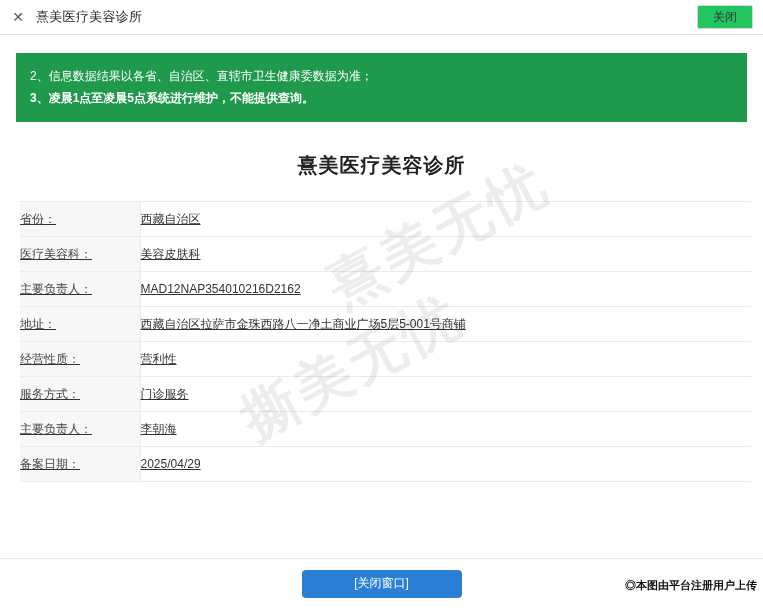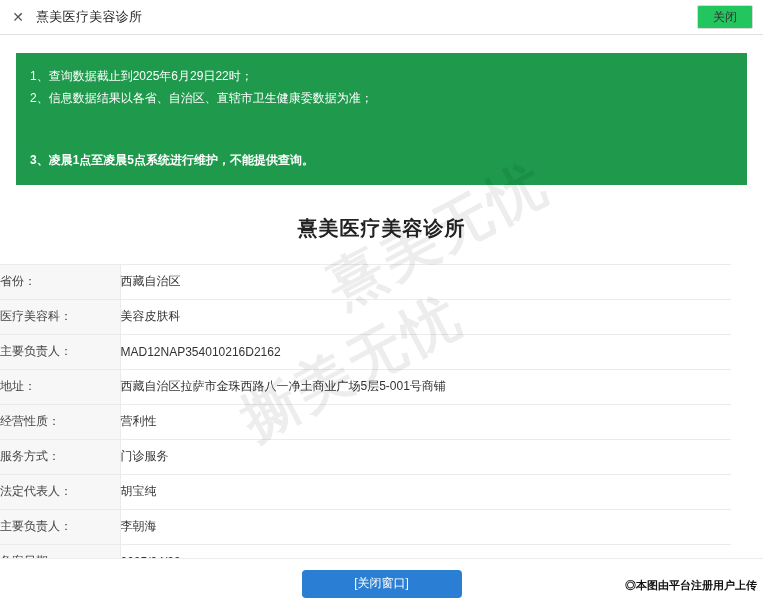--- a/index.html
+++ b/index.html
@@ -66,38 +66,39 @@
   
   .notice {
     margin: 18px 16px 0 16px;
     background: #1f9a4d;
     color: #ffffff;
     padding: 12px 14px 13px 14px;
     line-height: 1.85;
     font-size: 12px;
   }
   .notice div { white-space: nowrap; }
-  .notice .strong { font-weight: bold; margin-top: 40px; }
+  .notice .strong { font-weight: bold; }
 
   
   .doc-title {
     text-align: center;
     font-size: 20px;
     font-weight: bold;
     color: #222;
     margin: 30px 0 22px 0;
     letter-spacing: 1px;
   }
 
   
   .info-table {
     width: 731px;
-    margin: 0 0;
+    margin: 0 20px;
     border-collapse: collapse;
     table-layout: fixed;
+    text-decoration: underline;
   }
   .info-table tr { height: 35px; }
   .info-table td {
     border-bottom: 1px solid #ebebeb;
     font-size: 12px;
     vertical-align: middle;
     padding: 0;
   }
   .info-table tr:first-child td { border-top: 1px solid #ebebeb; }
   .cell-label {
@@ -176,21 +177,20 @@
 <body>
 
 <div class="titlebar">
   <span class="close-x">✕</span>
   <span class="titlebar-title">熹美医疗美容诊所</span>
   <span class="titlebar-spacer"></span>
   <button class="close-btn">关闭</button>
 </div>
 
 <div class="notice">
-  <div>1、查询数据截止到2025年6月29日22时；</div>
   <div>2、信息数据结果以各省、自治区、直辖市卫生健康委数据为准；</div>
   <div class="strong">3、凌晨1点至凌晨5点系统进行维护，不能提供查询。</div>
 </div>
 
 <div class="doc-title">熹美医疗美容诊所</div>
 
 <table class="info-table">
   <tbody>
     <tr>
       <td class="cell-label">省份：</td>
@@ -208,24 +208,20 @@
       <td class="cell-label">地址：</td>
       <td class="cell-value"><span>西藏自治区拉萨市金珠西路八一净土商业广场5层5-001号商铺</span></td>
     </tr>
     <tr>
       <td class="cell-label">经营性质：</td>
       <td class="cell-value"><span>营利性</span></td>
     </tr>
     <tr>
       <td class="cell-label">服务方式：</td>
       <td class="cell-value"><span>门诊服务</span></td>
-    </tr>
-    <tr>
-      <td class="cell-label">法定代表人：</td>
-      <td class="cell-value"><span>胡宝纯</span></td>
     </tr>
     <tr>
       <td class="cell-label">主要负责人：</td>
       <td class="cell-value"><span>李朝海</span></td>
     </tr>
     <tr>
       <td class="cell-label">备案日期：</td>
       <td class="cell-value"><span>2025/04/29</span></td>
     </tr>
   </tbody>

